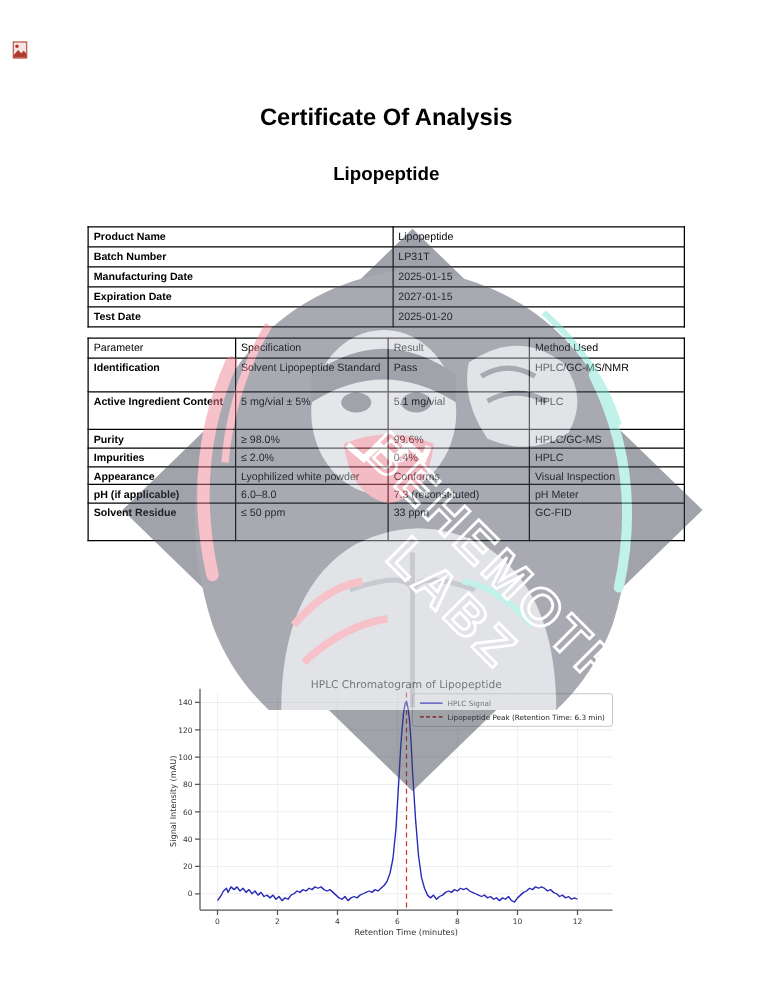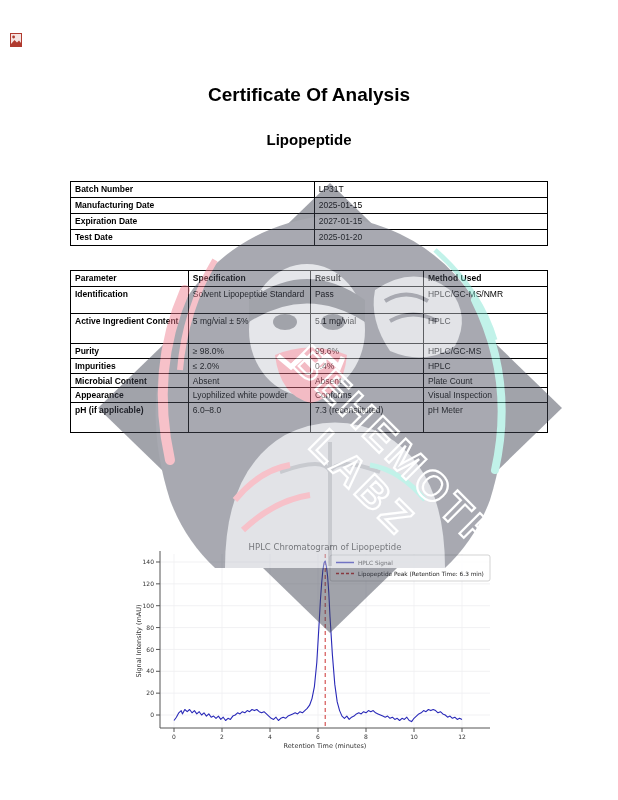--- a/index.html
+++ b/index.html
@@ -13,21 +13,21 @@
   
   table{border-collapse:collapse;position:absolute;left:70px;width:478px;
         font-size:8.5px;table-layout:fixed;}
   td,th{border:1px solid #000;padding:2px 4px 1px 4px;vertical-align:top;text-align:left;
         overflow:hidden;line-height:1.25;}
   #product-table{top:181px;}
   #product-table tr{height:16px;}
   #product-table td.lbl{width:49.2%;font-weight:bold;}
   #analysis-table{top:270px;}
   #analysis-table thead tr{height:16px;}
-  #analysis-table th{font-weight:bold;}
+  #analysis-table th{font-weight:normal;}
   #analysis-table col.c1{width:24.7%;} #analysis-table col.c2{width:25.6%;}
   #analysis-table col.c3{width:23.7%;} #analysis-table col.c4{width:26.0%;}
   #analysis-table tbody tr:nth-child(1){height:27px;}
   #analysis-table tbody tr:nth-child(2){height:30px;}
   #analysis-table tbody tr:nth-child(3){height:15px;}
   #analysis-table tbody tr:nth-child(4){height:14px;}
   #analysis-table tbody tr:nth-child(5){height:14px;}
   #analysis-table tbody tr:nth-child(6){height:14px;}
   #analysis-table tbody tr:nth-child(7){height:30px;}
   #analysis-table tbody tr:nth-child(8){height:30px;font-family:Liberation Mono, monospace;}
@@ -53,20 +53,24 @@
     <rect x="0.5" y="0.5" width="11" height="13" fill="#f6e4e2" stroke="#b03a2e"></rect>
     <circle cx="3.6" cy="4" r="1.4" fill="#b03a2e"></circle>
     <path d="M1 11 L4.5 7 L7 9.5 L9 7.5 L11 10 L11 13 L1 13 Z" fill="#b03a2e"></path>
   </svg>
 
   <h1 class="doc-title">Certificate Of Analysis</h1>
   <h2 class="doc-subtitle">Lipopeptide</h2>
 
   <table id="product-table">
     <tbody id="product-tbody">
+        <tr>
+          <td class="lbl">Product Name</td>
+          <td>Lipopeptide</td>
+        </tr>
         <tr>
           <td class="lbl">Batch Number</td>
           <td>LP31T</td>
         </tr>
         <tr>
           <td class="lbl">Manufacturing Date</td>
           <td>2025-01-15</td>
         </tr>
         <tr>
           <td class="lbl">Expiration Date</td>
@@ -113,36 +117,36 @@
           <td>99.6%</td>
           <td>HPLC/GC-MS</td>
         </tr>
         <tr>
           <td class="param">Impurities</td>
           <td>≤ 2.0%</td>
           <td>0.4%</td>
           <td>HPLC</td>
         </tr>
         <tr>
-          <td class="param">Microbial Content</td>
-          <td>Absent</td>
-          <td>Absent</td>
-          <td>Plate Count</td>
-        </tr>
-        <tr>
           <td class="param">Appearance</td>
           <td>Lyophilized white powder</td>
           <td>Conforms</td>
           <td>Visual Inspection</td>
         </tr>
         <tr>
           <td class="param">pH (if applicable)</td>
           <td>6.0–8.0</td>
           <td>7.3 (reconstituted)</td>
           <td>pH Meter</td>
+        </tr>
+        <tr>
+          <td class="param">Solvent Residue</td>
+          <td>≤ 50 ppm</td>
+          <td>33 ppm</td>
+          <td>GC-FID</td>
         </tr>
       </tbody>
   </table>
 
   <div class="chart-wrap">
     <svg id="chart-svg" width="380" height="215" viewBox="0 0 380 215" font-family="DejaVu Sans, sans-serif">
         <line x1="30" y1="176" x2="360" y2="176" stroke="#ededf0" stroke-width="0.8"></line>
         <line x1="30" y1="154.142" x2="360" y2="154.142" stroke="#ededf0" stroke-width="0.8"></line>
         <line x1="30" y1="132.284" x2="360" y2="132.284" stroke="#ededf0" stroke-width="0.8"></line>
         <line x1="30" y1="110.426" x2="360" y2="110.426" stroke="#ededf0" stroke-width="0.8"></line>

